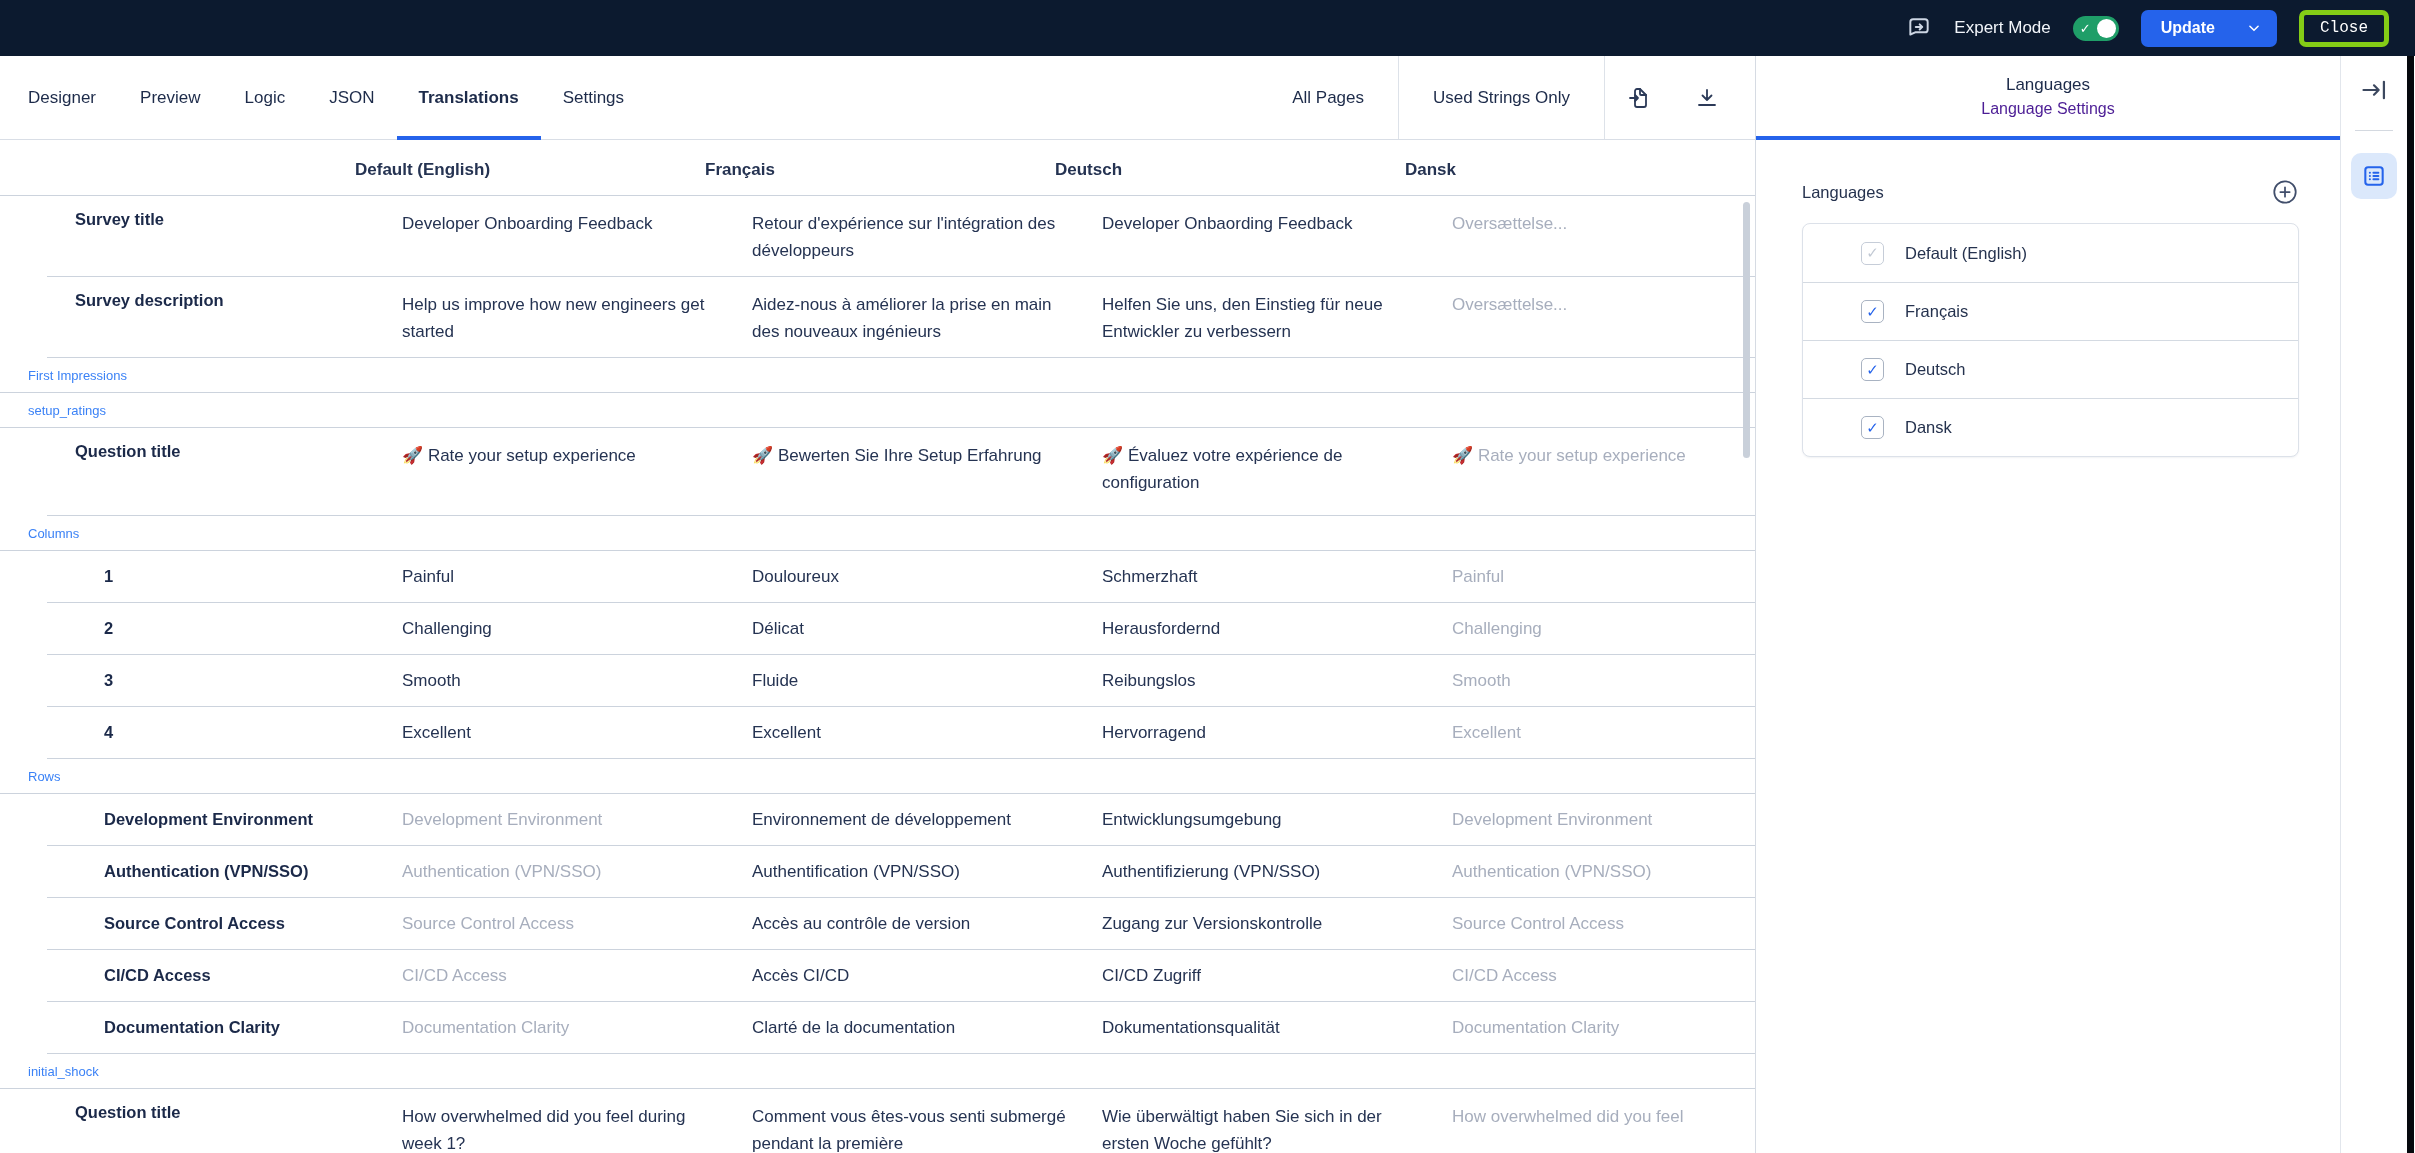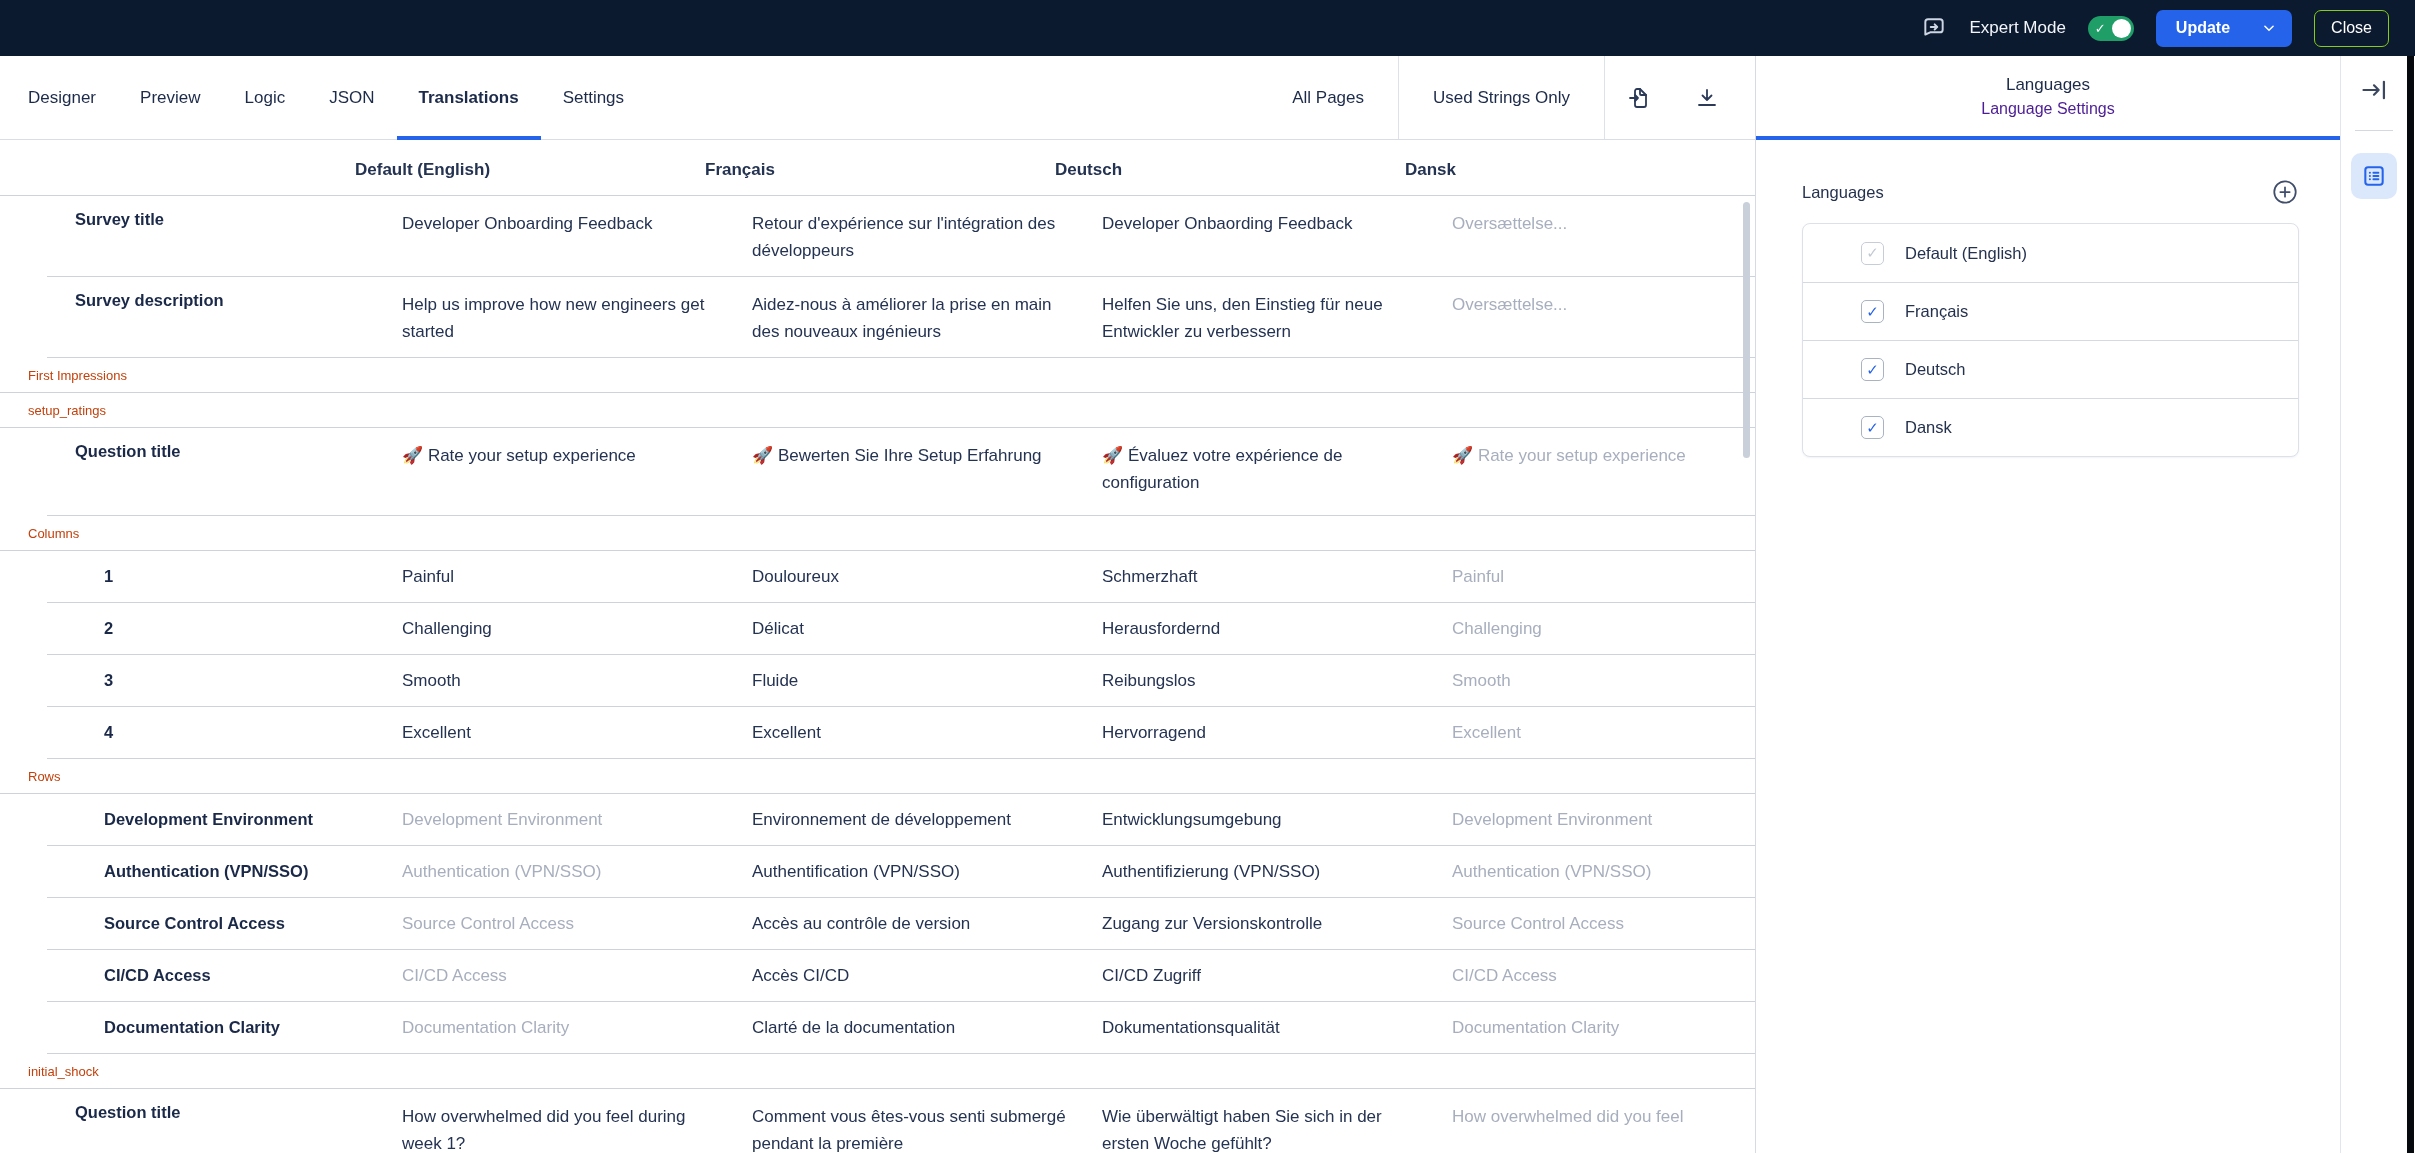--- a/index.html
+++ b/index.html
@@ -7,21 +7,21 @@
 
   
   .topbar { height:56px; background:#0c1a2f; display:flex; align-items:center; justify-content:flex-end; gap:22px; padding-right:26px; }
   .topbar .fb-icon { width:26px; height:26px; color:#cdd6e4; }
   .expert-label { color:#f2f5fa; font-size:17px; }
   .toggle { width:46px; height:25px; border-radius:13px; background:#1f9e68; position:relative; display:flex; align-items:center; cursor:pointer; }
   .toggle .tick { color:#fff; font-size:13px; margin-left:7px; }
   .toggle .knob { position:absolute; right:3px; width:19px; height:19px; border-radius:50%; background:#fff; }
   .btn-update { height:37px; background:#2563eb; color:#fff; border:none; border-radius:7px; font-size:16px; font-weight:600; display:flex; align-items:center; gap:32px; padding:0 16px 0 20px; cursor:pointer; font-family:inherit; }
   .btn-update svg { width:14px; height:14px; }
-  .btn-close { height:37px; background:transparent; color:#fff; border:1px solid #84cc16; border-radius:7px; font-size:16px; padding:0 16px; cursor:pointer; font-family:Liberation Sans, sans-serif; }
+  .btn-close { height:37px; background:transparent; color:#fff; border:5px solid #84cc16; border-radius:7px; font-size:16px; padding:0 16px; cursor:pointer; font-family:Liberation Mono, monospace; }
 
   
   .main { display:flex; height:1097px; }
   .content { width:1755px; display:flex; flex-direction:column; }
   .panel { width:585px; border-left:1px solid #d6dbe3; display:flex; flex-direction:column; }
   .iconrail { width:67px; border-left:1px solid #e2e6ec; display:flex; flex-direction:column; align-items:center; padding-top:20px; }
   .edge-strip { width:7px; background:#05080d; }
 
   
   .tabbar { height:84px; border-bottom:1px solid #d9dee6; display:flex; align-items:stretch; }
@@ -44,21 +44,21 @@
   .trow { display:flex; border-bottom:1px solid #ccd3dd;margin-left:47px; }
   .tlabel { width:355px; flex:none; padding-left:28px; font-weight:700; font-size:16.5px; color:#1b2949; }
   .tlabel.indent { padding-left:57px; }
   .cell { width:350px; flex:none; padding-right:24px; font-size:17px; color:#253352; line-height:27px; }
   .cell.ph { color:#a7aebd; }
   .row-tall { height:81px; padding-top:14px; }
   .row-q { height:88px; padding-top:14px; }
   .row-single { height:52px; align-items:center; }
   .row-last { height:120px; padding-top:14px; }
   .row-section { height:35px; align-items:center; border-bottom:1px solid #ccd3dd; display:flex; }
-  .row-section .slabel { padding-left:28px; font-size:13px; color:#c2410c; font-weight:500; }
+  .row-section .slabel { padding-left:28px; font-size:13px; color:#3b82f6; font-weight:500; }
   .col-head-offset { width:355px; flex:none; padding-left:28px; }
   .scroll-thumb { position:absolute; right:5px; top:62px; width:7px; height:256px; border-radius:4px; background:#c9d0da; }
 
   
   .panel-header { height:84px; display:flex; flex-direction:column; align-items:center; justify-content:center; gap:5px; border-bottom:4px solid #2563eb; }
   .panel-title { font-size:17px; color:#1d2b4a; }
   .panel-sub { font-size:16px; color:#4c1d95; }
   .panel-body { padding:38px 41px 0 46px; }
   .sect-row { display:flex; align-items:center; justify-content:space-between; }
   .sect-label { font-size:16.5px; color:#25324e; }

